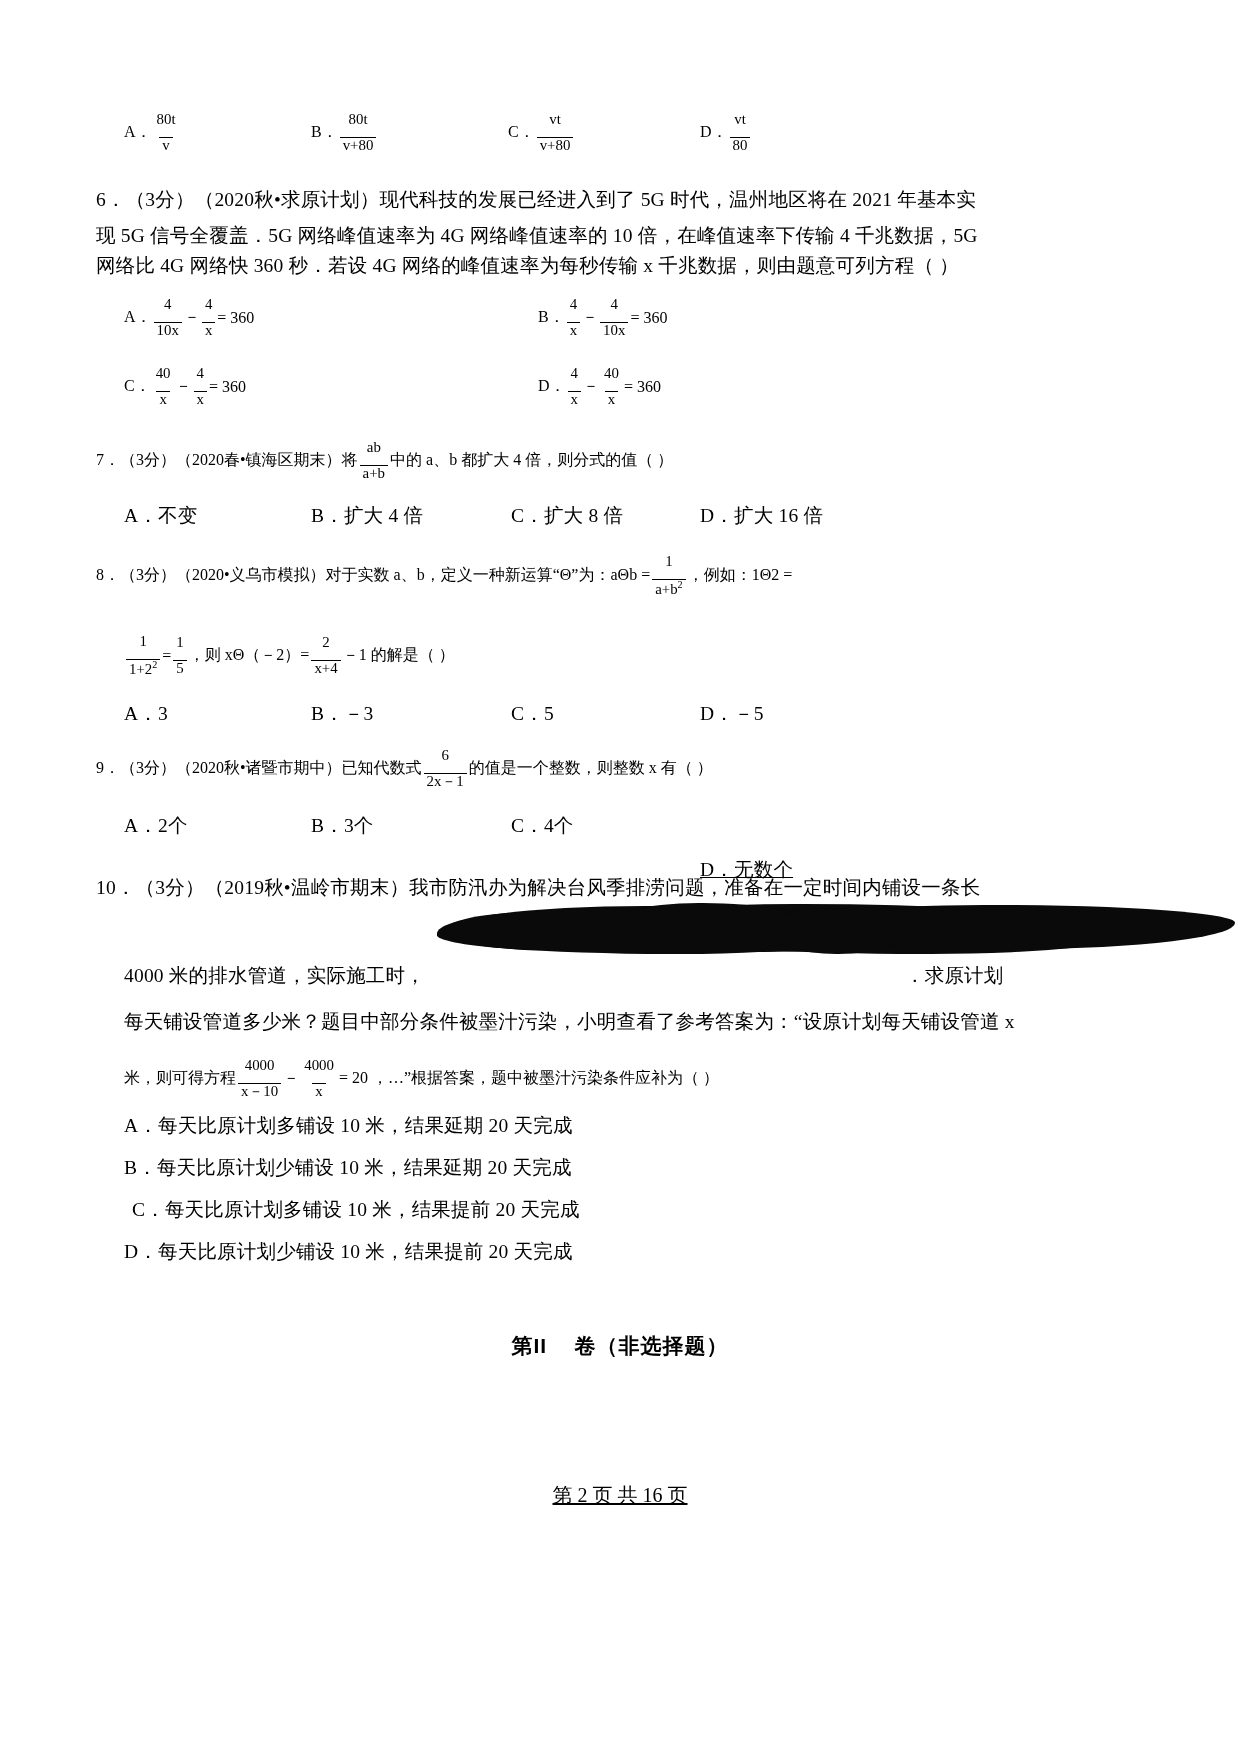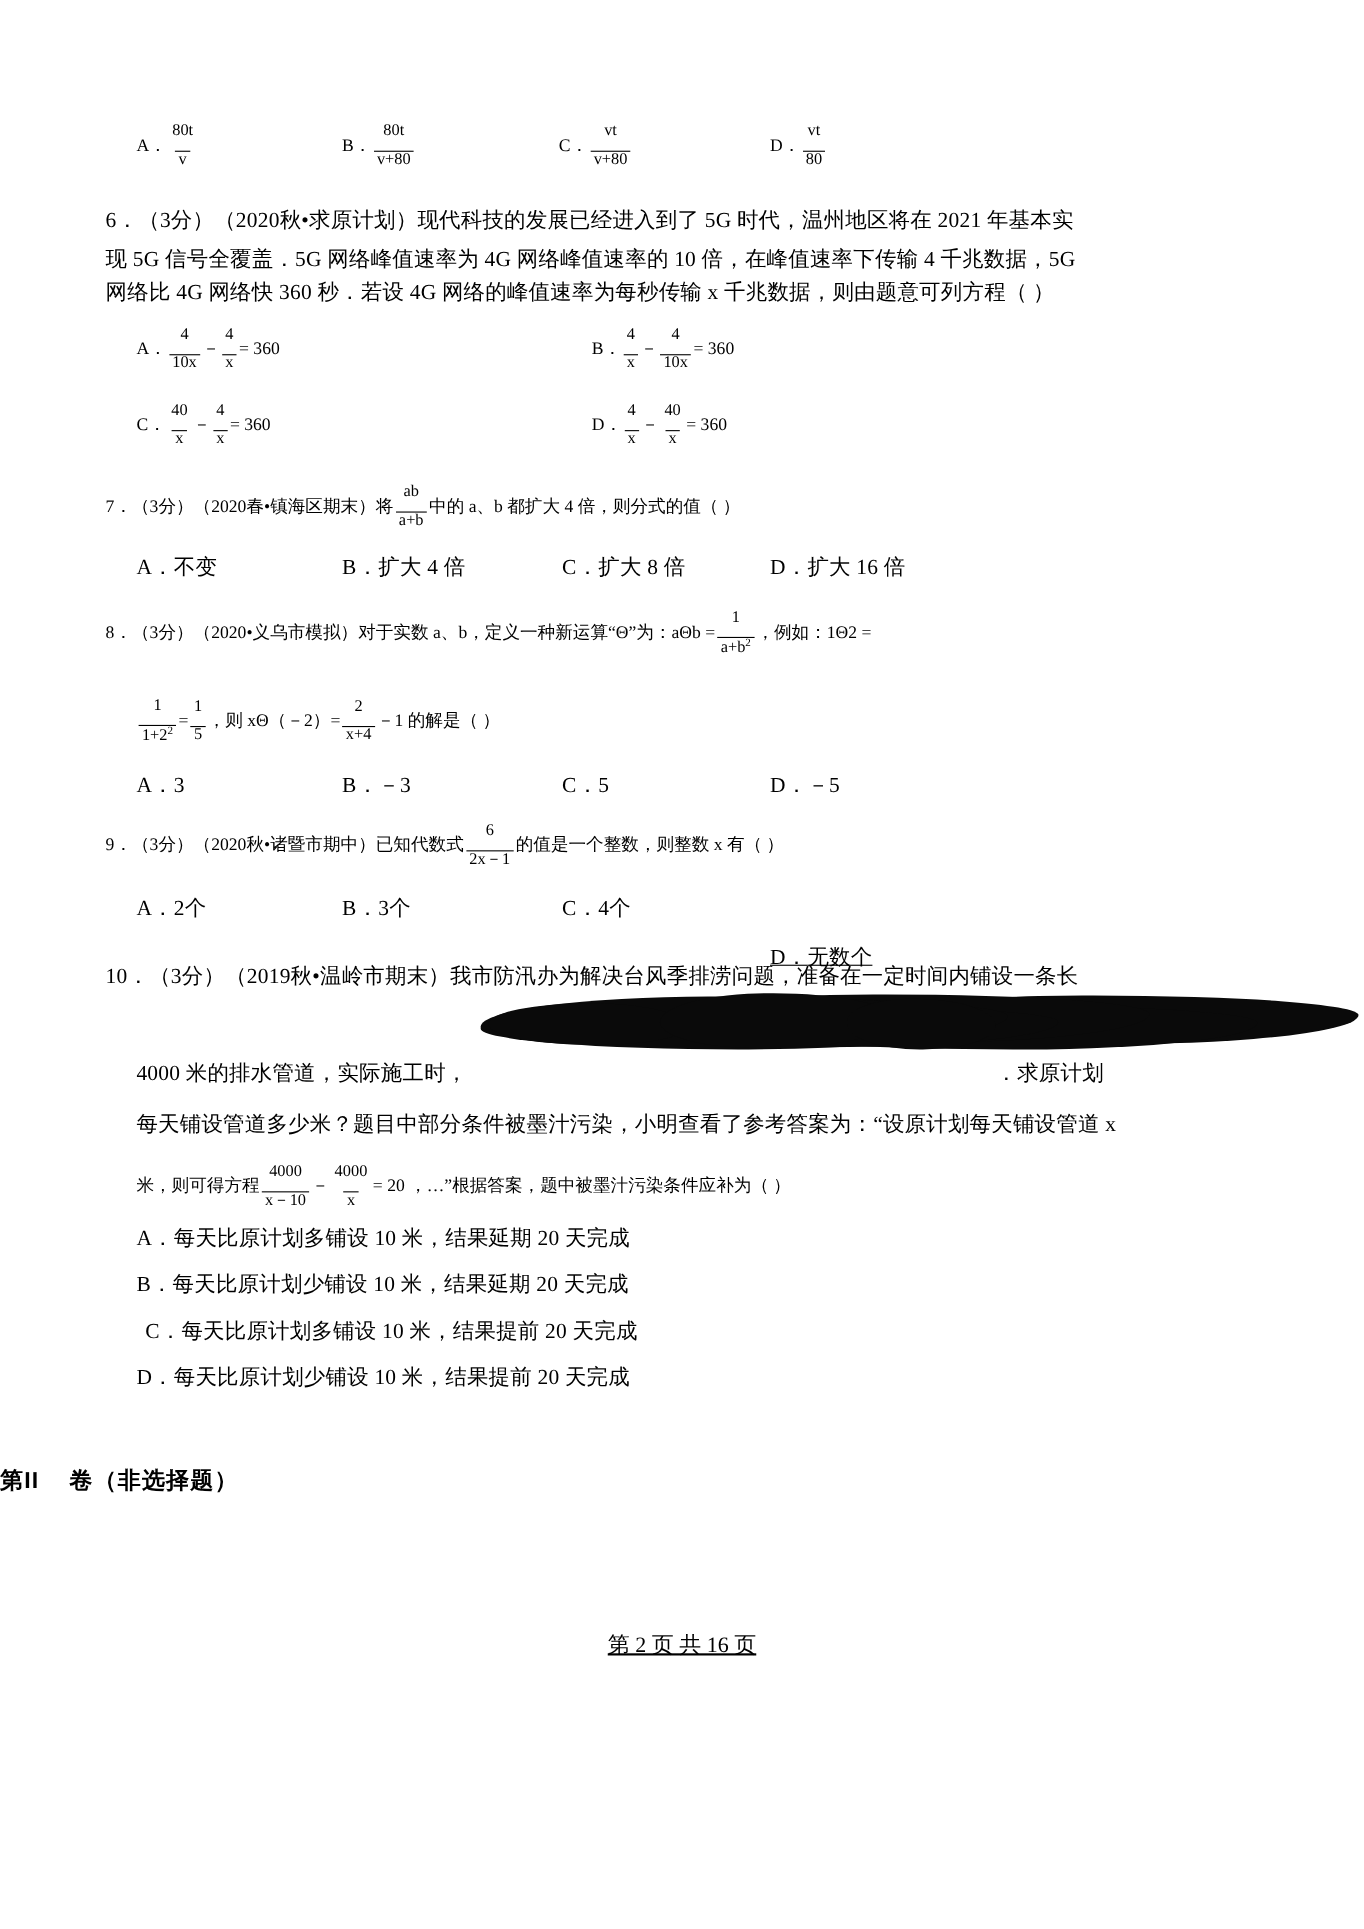--- a/index.html
+++ b/index.html
@@ -34,21 +34,21 @@
   .optrow { position:absolute; display:flex; align-items:center; }
 
   
   .blot {
     position:absolute;
     background:#0a0a0a;
   }
 
   
   .sec-head {
-    position:absolute; width:100%; text-align:left;
+    position:absolute; width:100%; text-align:center;
     font-family:"Liberation Sans", sans-serif;
     font-weight:bold; font-size:21px; letter-spacing:1px;
   }
   .footer {
     position:absolute; width:100%; text-align:center;
     font-size:20px; font-family:"Liberation Serif", serif;text-decoration:underline;
   }
 </style>
 </head>
 <body>

